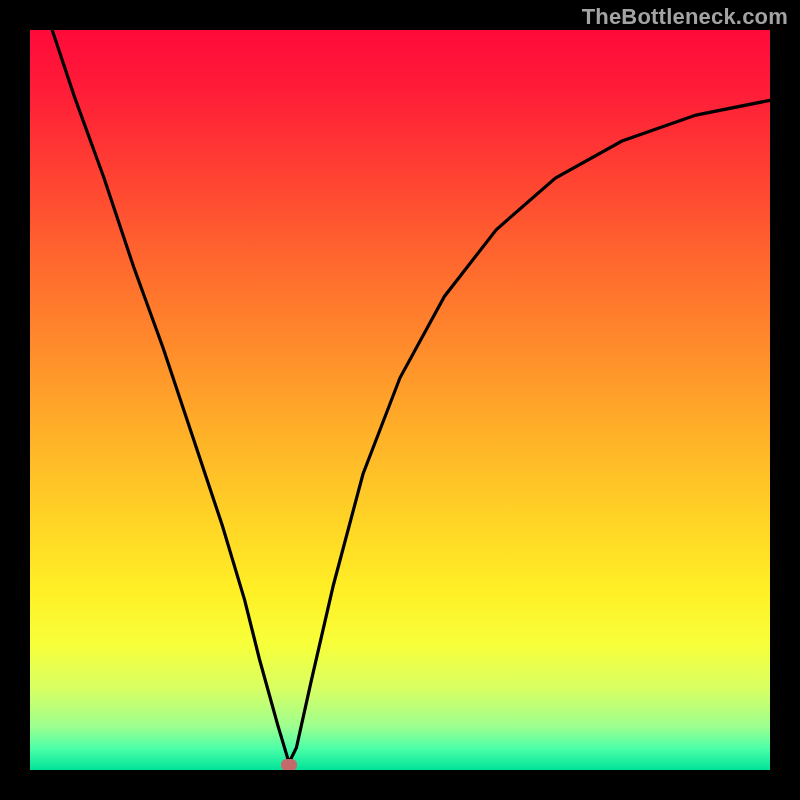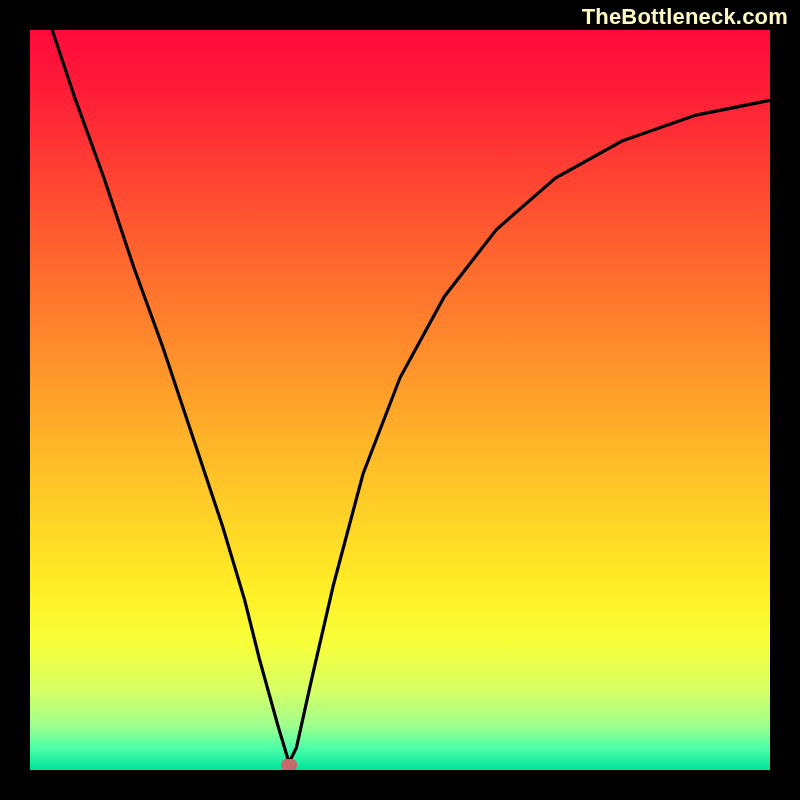--- a/index.html
+++ b/index.html
@@ -14,21 +14,21 @@
   .frame {
     position: relative;
     width: 800px;
     height: 800px;
     background: #000;
   }
   .watermark {
     position: absolute;
     top: 4px;
     right: 12px;
-    color: #fef9c3;
+    color: #a3a3a3;
     font-size: 22px;
     font-weight: 600;
     letter-spacing: 0.2px;
     z-index: 10;
   }
   .plot-area {
     position: absolute;
     left: 30px;
     top: 30px;
     width: 740px;

